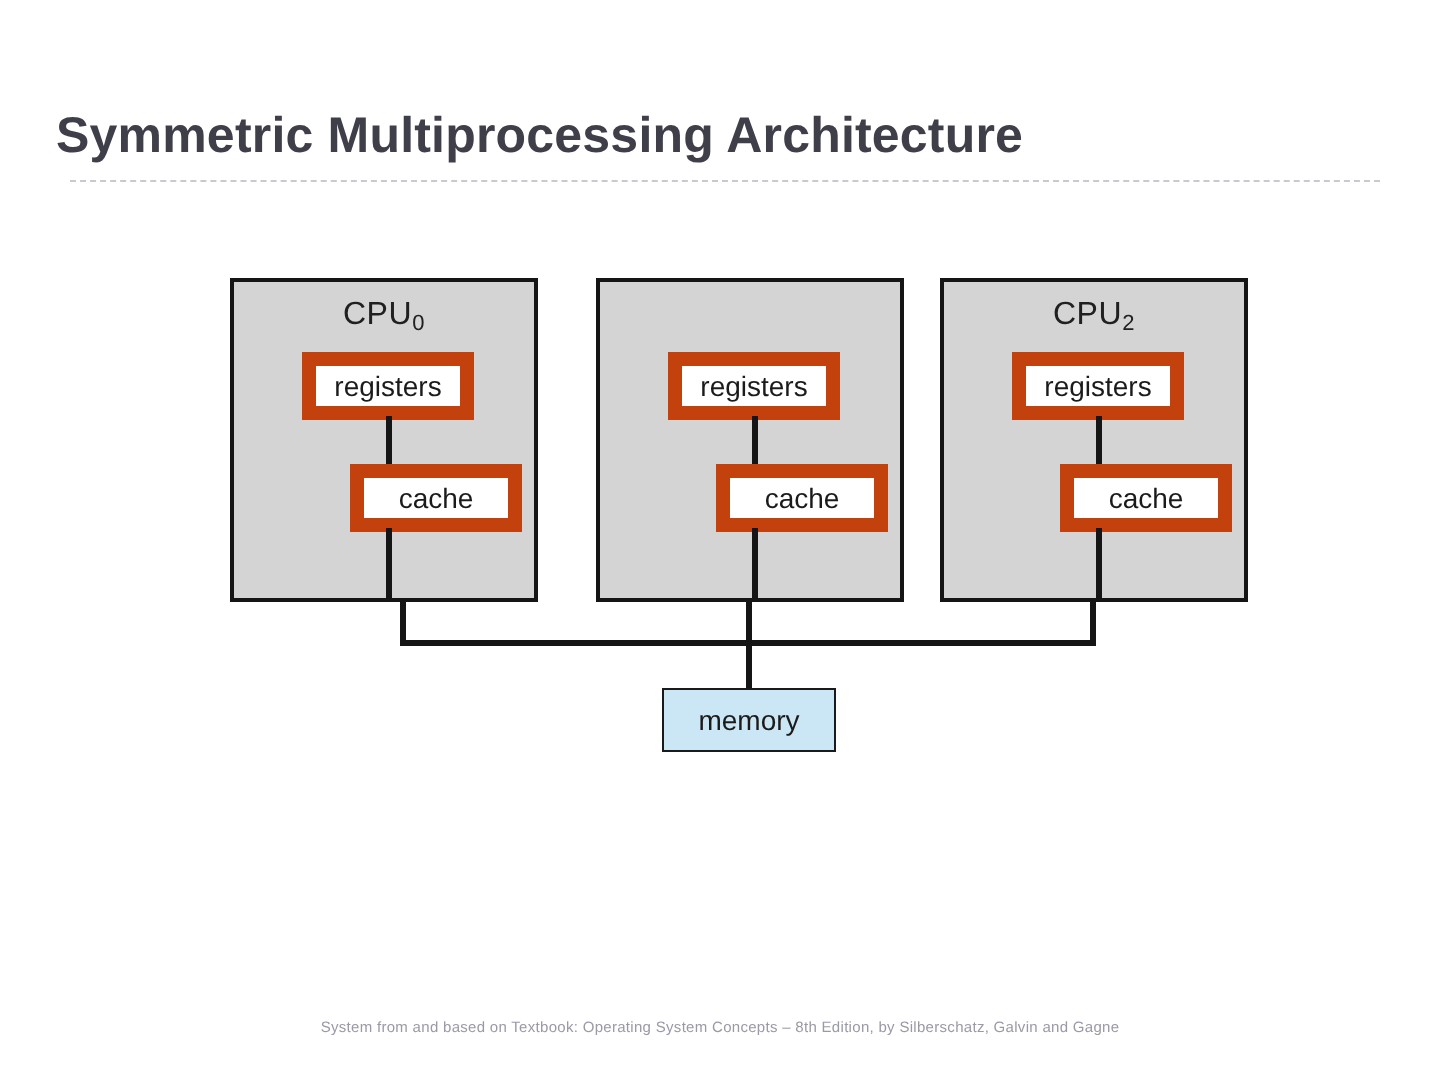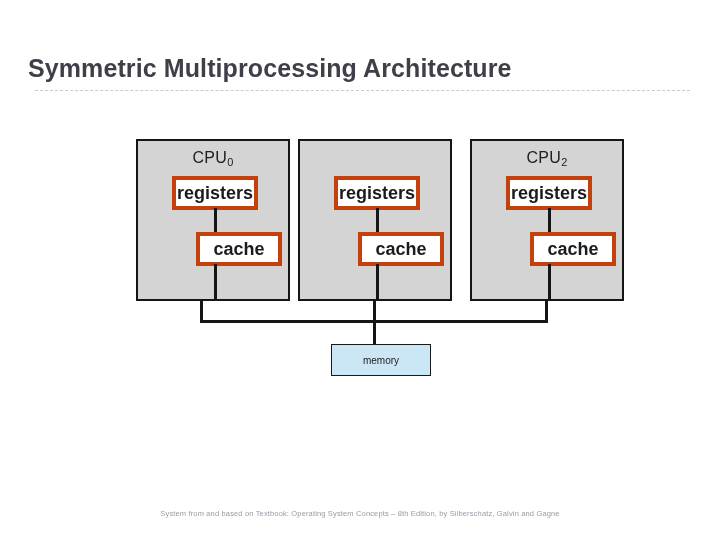--- a/index.html
+++ b/index.html
@@ -47,21 +47,21 @@
 
   
   .cpu-block {
     position: absolute;
     width: 154px;
     height: 162px;
     background: #d4d4d4;
     border: 2px solid #151515;
     box-sizing: border-box;
   }
-  .cpu-0 { left: 136px; top: 139px; }
+  .cpu-0 { left: 115px; top: 139px; }
   .cpu-1 { left: 298px; top: 139px; }
   .cpu-2 { left: 470px; top: 139px; }
 
   .cpu-label {
     position: absolute;
     top: 8px;
     left: 0;
     width: 100%;
     text-align: center;
     font-size: 16px;
@@ -75,28 +75,27 @@
     bottom: -3px;
   }
 
   
   .inner-box {
     position: absolute;
     left: 34px;
     width: 86px;
     height: 34px;
     background: #ffffff;
-    border: 4px solid #c2410c;
+    border: 7px solid #c2410c;
     box-sizing: border-box;
     display: flex;
     align-items: center;
     justify-content: center;
-    font-size: 18px;
+    font-size: 14px;
     color: #1b1b1b;
-    font-weight: bold;
   }
   .box-registers { top: 35px; }
   .box-cache     { top: 91px; margin-left: 24px; }
 
   
   .inner-connector {
     position: absolute;
     left: 76px;
     top: 67px;
     width: 3px;
@@ -143,29 +142,29 @@
     width: 3px;
     height: 25px;
     background: #151515;
   }
 
   
   .memory-box {
     position: absolute;
     left: 331px;
     top: 344px;
-    width: 100px;
+    width: 87px;
     height: 32px;
     background: #cbe6f5;
     border: 1px solid #1a1a1a;
     box-sizing: border-box;
     display: flex;
     align-items: center;
     justify-content: center;
-    font-size: 10px;
+    font-size: 14px;
     color: #1b1b1b;
   }
 
   
   .footer {
     position: absolute;
     left: 0;
     top: 509px;
     width: 720px;
     text-align: center;

